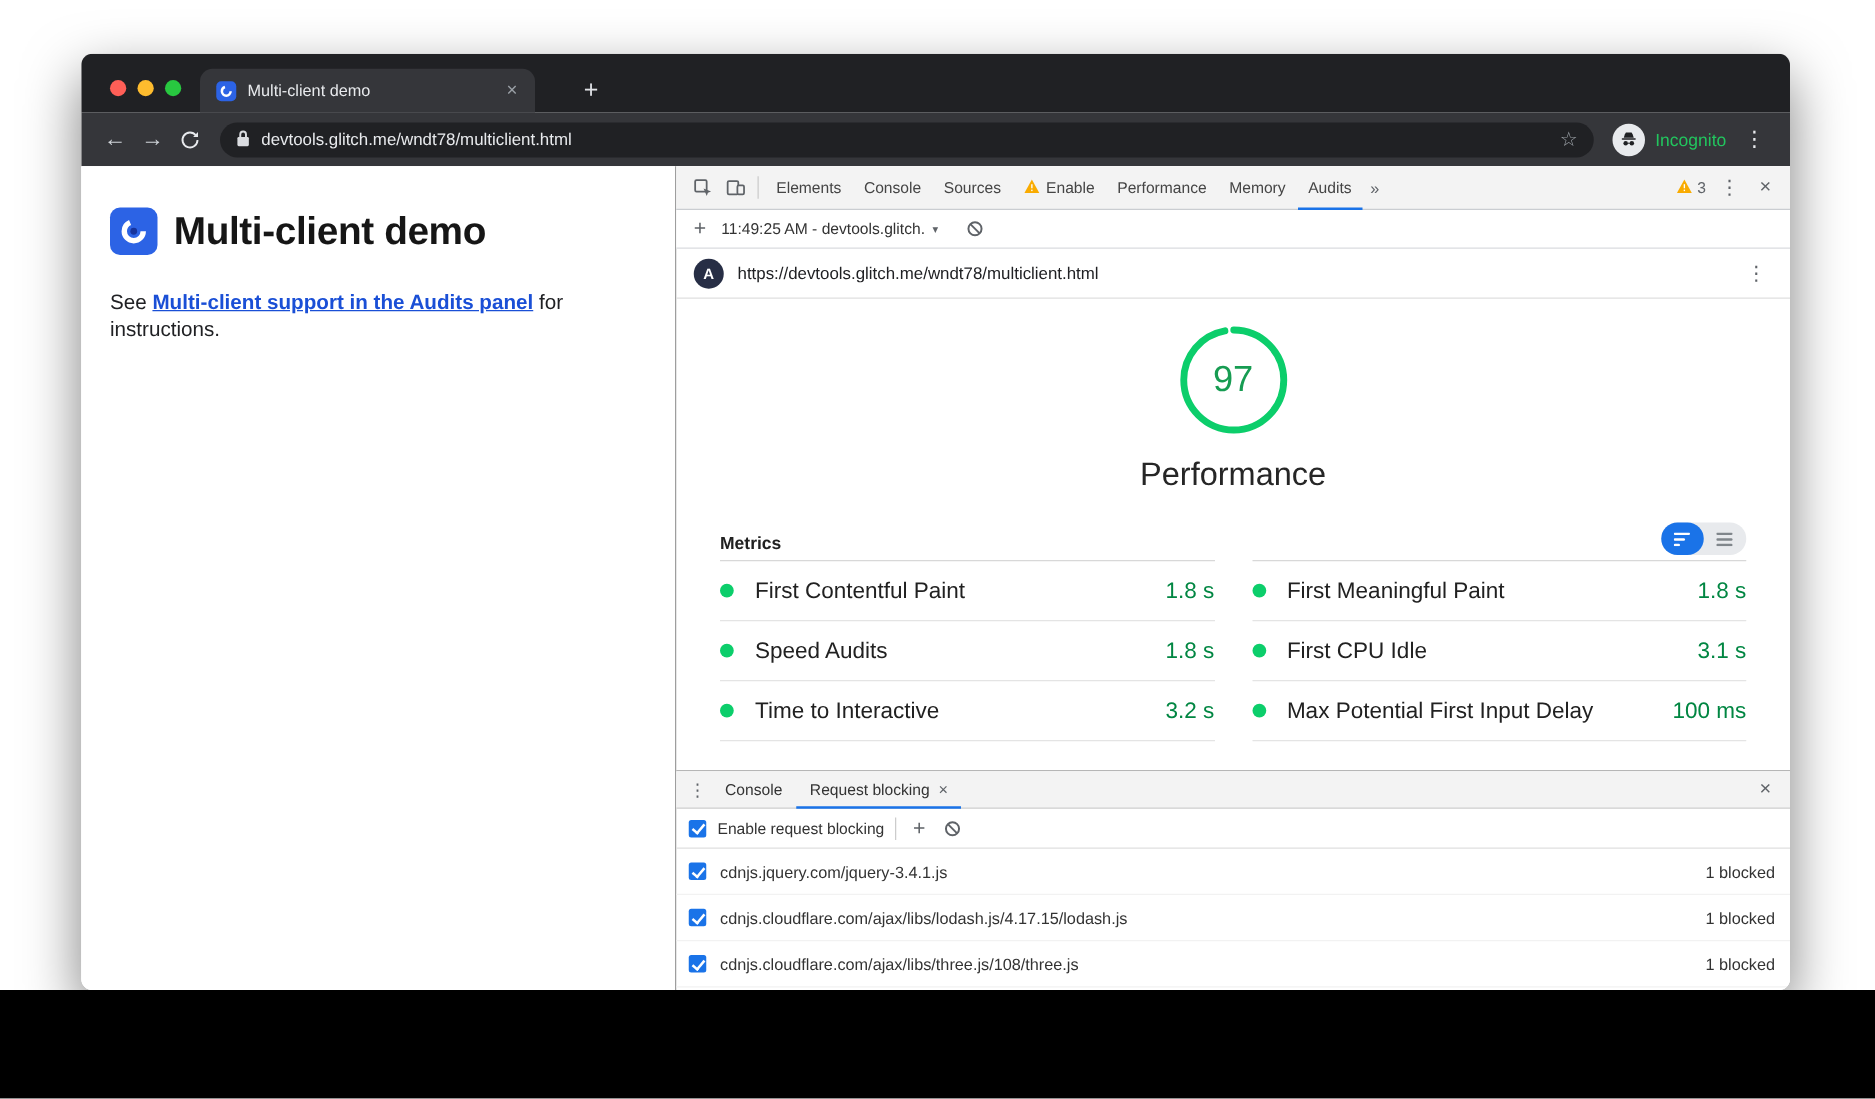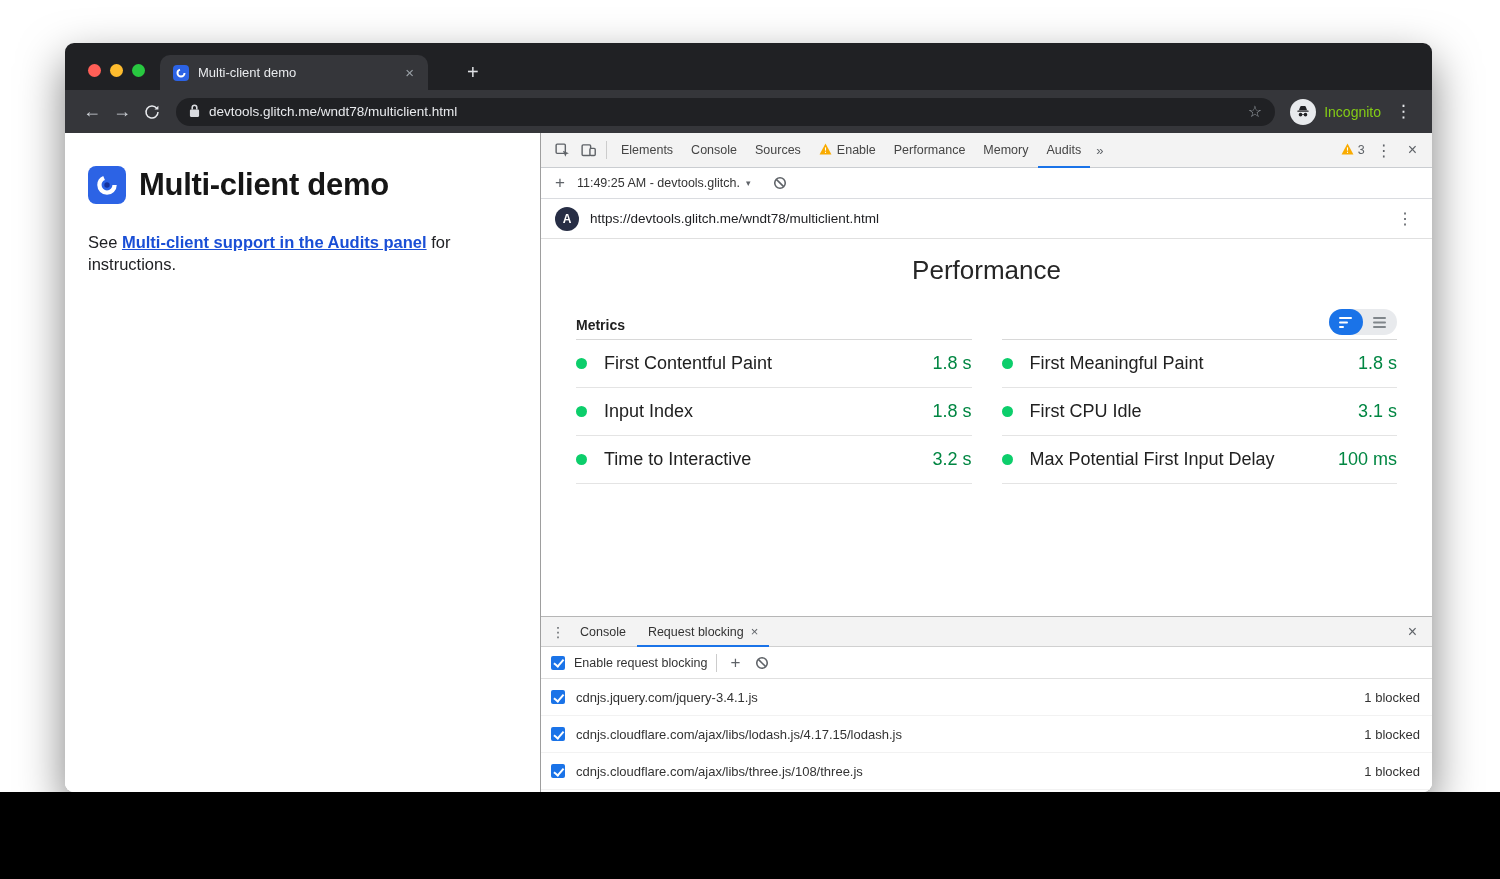--- a/index.html
+++ b/index.html
@@ -24,21 +24,21 @@
   .new-tab { position:absolute; left:394px; bottom:4px; color:#dfe1e5; font-size:20px; padding:2px 8px; }
 
   
   .toolbar { height:43px; background:#35363a; display:flex; align-items:center; padding:0 12px; color:#e8eaed; }
   .nav-btn { width:30px; text-align:center; font-size:18px; color:#cfd3d8; }
   .reload-btn { width:30px; display:flex; justify-content:center; }
   .addressbar { flex:1; height:28px; margin:0 9px; background:#202124; border-radius:14px;
                 display:flex; align-items:center; gap:9px; padding:0 13px; font-size:13.5px; color:#e8eaed; }
   .url-text { flex:1; white-space:nowrap; overflow:hidden; }
   .star { color:#9aa0a6; font-size:16px; }
-  .incognito { display:flex; align-items:center; gap:8px; font-size:14px; color:#84cc16; margin:0 6px; }
+  .incognito { display:flex; align-items:center; gap:8px; font-size:14px; color:#22c55e; margin:0 6px; }
   .incog-badge { width:26px; height:26px; border-radius:50%; background:#e8eaed; display:flex; align-items:center; justify-content:center; }
   .menu-dots { color:#e8eaed; font-size:17px; padding:0 8px; }
 
   
   .content { display:flex; height:659px; background:#fff; }
   .page { width:475px; flex:none; padding:33px 0 0 23px; background:#fff; }
   .page-header { display:flex; align-items:center; gap:13px; }
   .glitch-big { width:38px; height:38px; border-radius:8px; background:#2c63e5; display:flex; align-items:center; justify-content:center; flex:none; }
   .page h1 { font-size:31px; color:#161616; letter-spacing:-.3px; }
   .page p { width:415px; margin-top:27px; font-size:16.5px; line-height:1.35; color:#202124; }
@@ -245,35 +245,41 @@
           </span>
         </div>
 
         <div class="dt-url-row">
           <span class="site-icon">A</span>
           <span class="audited-url">https://devtools.glitch.me/wndt78/multiclient.html</span>
           <span class="dt-menu">⋮</span>
         </div>
 
         <div class="dt-report">
+          <div class="gauge">
+            <svg width="88" height="88" viewBox="0 0 88 88">
+              <circle cx="44" cy="44" r="40" fill="none" stroke="#0cce6b" stroke-width="5.5" stroke-dasharray="243.8 251.3" stroke-linecap="round" transform="rotate(-90 44 44)"></circle>
+            </svg>
+            <span class="score-num">97</span>
+          </div>
           <div class="perf-title">Performance</div>
 
           <div class="metrics">
             <div class="mcol">
               <div class="mhead">
                 <span>Metrics</span>
               </div>
               <div class="mrow">
                 <span class="dot"></span>
                 <span class="mlabel">First Contentful Paint</span>
                 <span class="mval">1.8 s</span>
               </div>
               <div class="mrow">
                 <span class="dot"></span>
-                <span class="mlabel">Input Index</span>
+                <span class="mlabel">Speed Audits</span>
                 <span class="mval">1.8 s</span>
               </div>
               <div class="mrow">
                 <span class="dot"></span>
                 <span class="mlabel">Time to Interactive</span>
                 <span class="mval">3.2 s</span>
               </div>
             </div>
             <div class="mcol">
               <div class="mhead">

